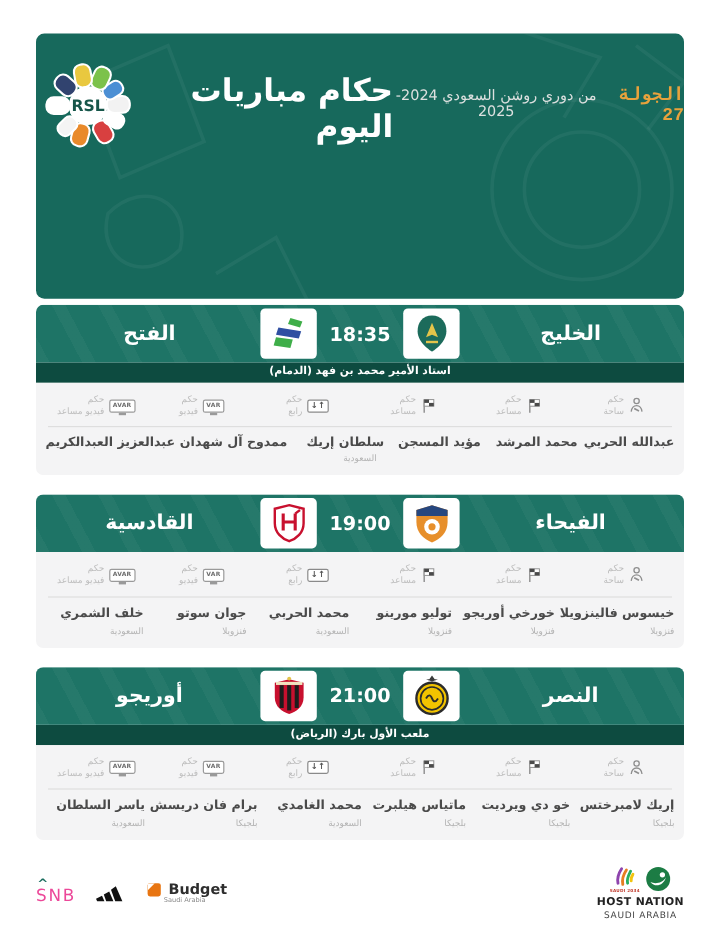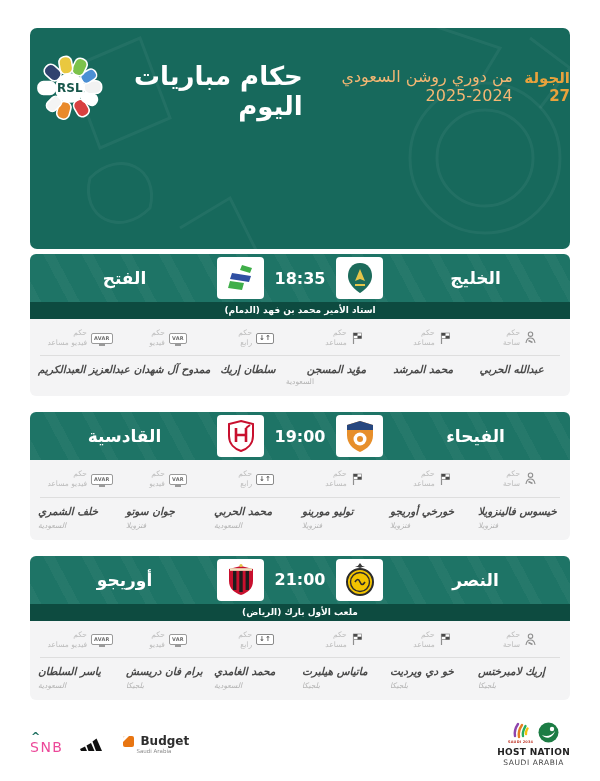--- a/index.html
+++ b/index.html
@@ -9,22 +9,22 @@
   
   .hero {
     margin:28px 30px 0; height:221px; border-radius:7px; overflow:hidden;
     background:#17695C; position:relative;
     display:flex; flex-direction:column; align-items:center;
   }
   .hero-pattern { position:absolute; inset:0; pointer-events:none; }
   .hero-content { position:relative; z-index:2; display:flex; flex-direction:row; align-items:center; width:100%; }
   .rsl-logo { margin-top:14px; }
   .hero-title { direction:rtl; color:#ffffff; font-weight:bold; font-size:26px; margin-top:20px; letter-spacing:0; }
-  .hero-sub { direction:rtl; color:#fdba74; font-size:16px; margin-top:9px; opacity:.96; }
-  .hero-round { direction:rtl; color:#E8A23C; font-size:15px; font-weight:bold; margin-top:12px; }
+  .hero-sub { direction:rtl; color:#e5e5e5; font-size:12px; margin-top:9px; opacity:.96;text-align:center; }
+  .hero-round { direction:rtl; color:#E8A23C; font-size:15px; font-weight:bold; margin-top:12px;font-family:Liberation Mono, monospace; }
 
   
   .card { margin:5px 30px 0; border-radius:6px; overflow:hidden; }
   .card + .card { margin-top:16px; }
   .band {
     height:48px; background:#1E7466; position:relative;
     background-image:repeating-linear-gradient(62deg, rgba(255,255,255,.035) 0 10px, transparent 10px 34px);
     display:flex; direction:rtl; align-items:center; padding:0 10px; gap:8px;
   }
   .team-name { flex:1; text-align:center; color:#ffffff; font-weight:bold; font-size:17px; }
@@ -36,21 +36,21 @@
   .roles-row, .names-row { display:grid; grid-template-columns:repeat(6,1fr); direction:rtl; }
   .role-cell { display:flex; align-items:center; justify-content:center; gap:4px; }
   .role-txt { font-size:7.5px; color:#BDBDBD; line-height:1.35; text-align:right; }
   .role-ic { flex:0 0 auto; display:flex; align-items:center; }
   .monitor { border:1px solid #9A9A9A; border-radius:2px; font-size:5px; font-weight:bold; color:#6E6E6E; padding:2px 2px; background:#fff; position:relative; line-height:1; letter-spacing:.2px; }
   .monitor::after { content:""; position:absolute; bottom:-3px; left:50%; width:6px; height:2px; background:#9A9A9A; transform:translateX(-50%); }
   .board { border:1px solid #8A8A8A; border-radius:2px; font-size:7px; color:#555; background:#fff; padding:1px 2px; line-height:1; font-weight:bold; }
 
   .divider { border:none; border-top:1px solid #DEDEDE; margin:7px 4px 7px; }
 
-  .name-cell { text-align:left; padding:0 2px;font-style:italic; }
+  .name-cell { text-align:right; padding:0 2px; }
   .off-name { font-size:10.5px; font-weight:bold; color:#4A4A4A; white-space:nowrap; }
   .off-nat { font-size:7.5px; color:#B3B3B3; margin-top:4px; min-height:9px; }
   .shared-nat { text-align:center; font-size:7.5px; color:#B3B3B3; margin-top:-11px; height:9px; }
   .shared-nat:empty { display:none; }
 
   
   .footer { margin:22px 30px 0; display:flex; justify-content:space-between; align-items:center; }
   .sponsors { display:flex; align-items:center; gap:17px; }
   .snb { position:relative; color:#ec4899; font-weight:normal; font-size:14px; letter-spacing:1.5px; padding-top:5px; }
   .snb::before { content:"^"; position:absolute; top:-4px; right:auto; left:1px; font-size:11px; color:#1B6E5F; font-weight:bold; }

